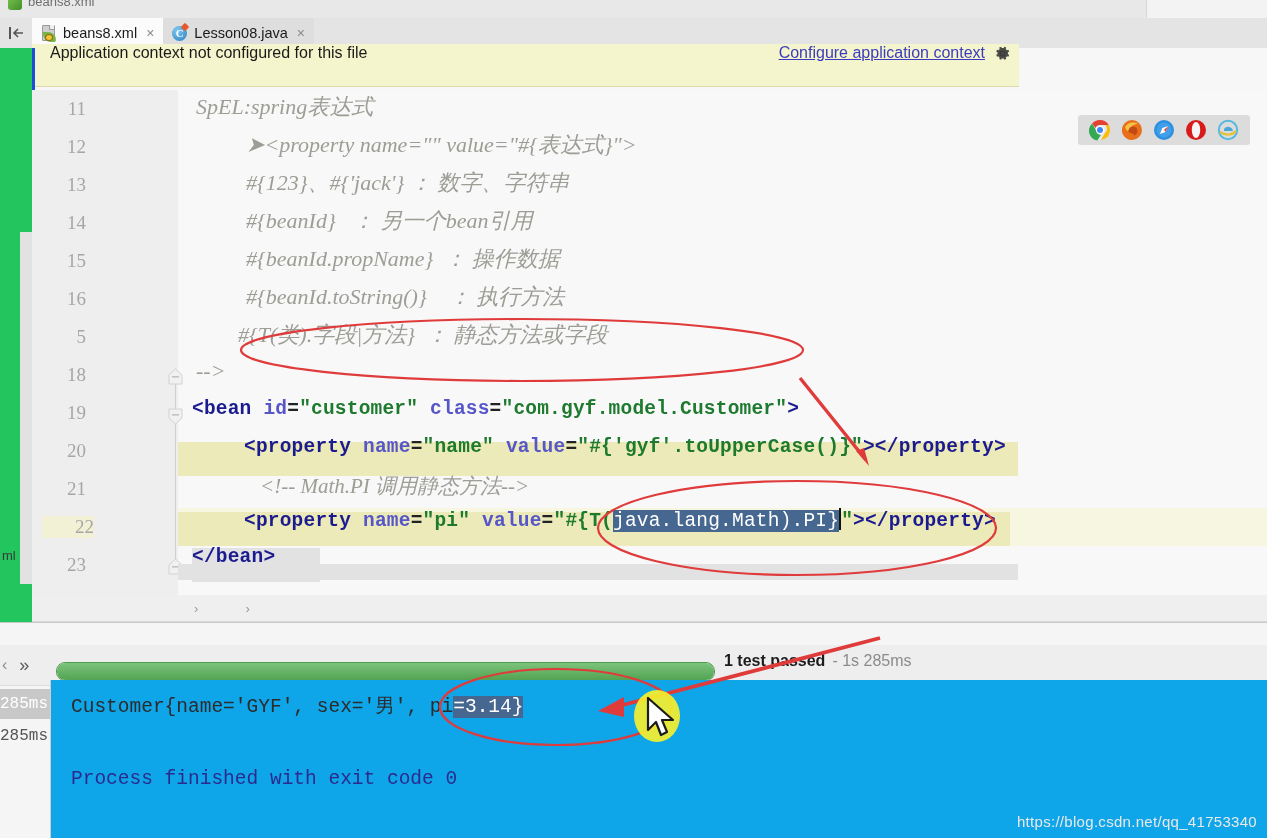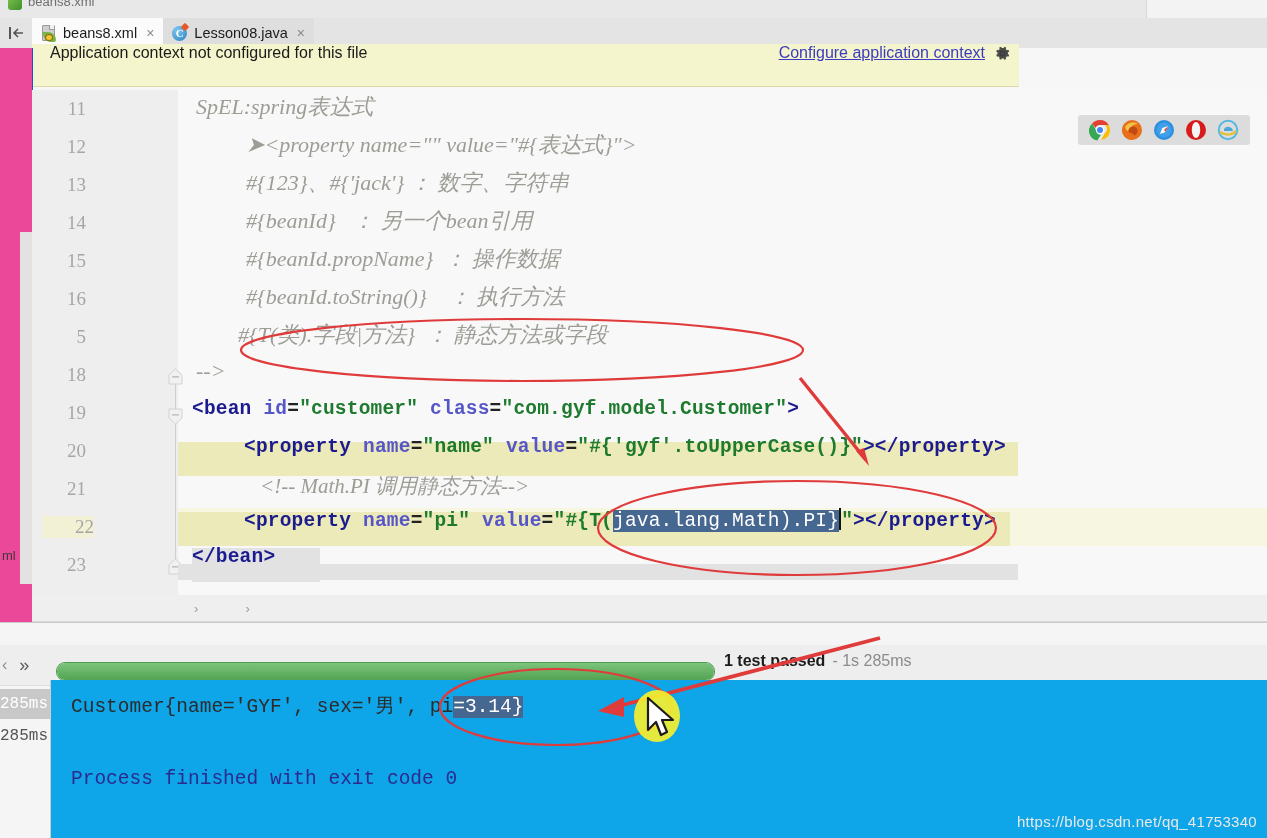--- a/index.html
+++ b/index.html
@@ -38,21 +38,21 @@
   .ico-java .spark{position:absolute;right:0px;top:-1px;width:6px;height:6px;background:#e8572a;border-radius:1px;transform:rotate(45deg);}
 
   
   .banner{position:absolute;left:32px;top:44px;width:987px;height:42px;background:#f5f5cd;border-bottom:1px solid #ded9a8;display:flex;align-items:flex-start;}
   .banner .msg{margin-left:18px;font-size:16px;color:#1a1a1a;}
   .banner .right{margin-left:auto;display:flex;align-items:center;gap:9px;padding-right:8px;}
   .banner .link{font-size:16px;color:#3b3bbf;text-decoration:underline;cursor:pointer;}
   .gear{width:17px;height:17px;cursor:pointer;}
 
   
-  .leftrail{position:absolute;left:0;top:48px;width:32px;height:592px;background:#ec4899;border-right:1px solid #1d4ed8;text-align:right;}
+  .leftrail{position:absolute;left:0;top:48px;width:32px;height:592px;background:#22c55e;border-right:3px solid #1d4ed8;text-align:right;}
   .leftrail .vlabel{position:absolute;left:2px;top:500px;font-size:13px;color:#3a3a3a;}
   .railshadow{position:absolute;left:20px;top:232px;width:26px;height:352px;background:#e2e2e2;}
 
   
   .editor{position:absolute;left:32px;top:90px;width:1235px;height:505px;background:#f8f8f8;overflow:hidden;}
   .gutter{position:absolute;left:0;top:0;width:146px;height:505px;background:#eeeeee;}
   .gutter .ln{position:absolute;right:92px;font-size:19px;color:#a6a6a6;font-family:"Liberation Serif",serif;text-align:right;width:40px;}
   .foldrod{position:absolute;left:143px;width:1px;background:#cfcfcf;}
   .foldmark{position:absolute;left:135px;width:17px;height:17px;}
   .codearea{position:absolute;left:146px;top:0;width:1089px;height:505px;}

